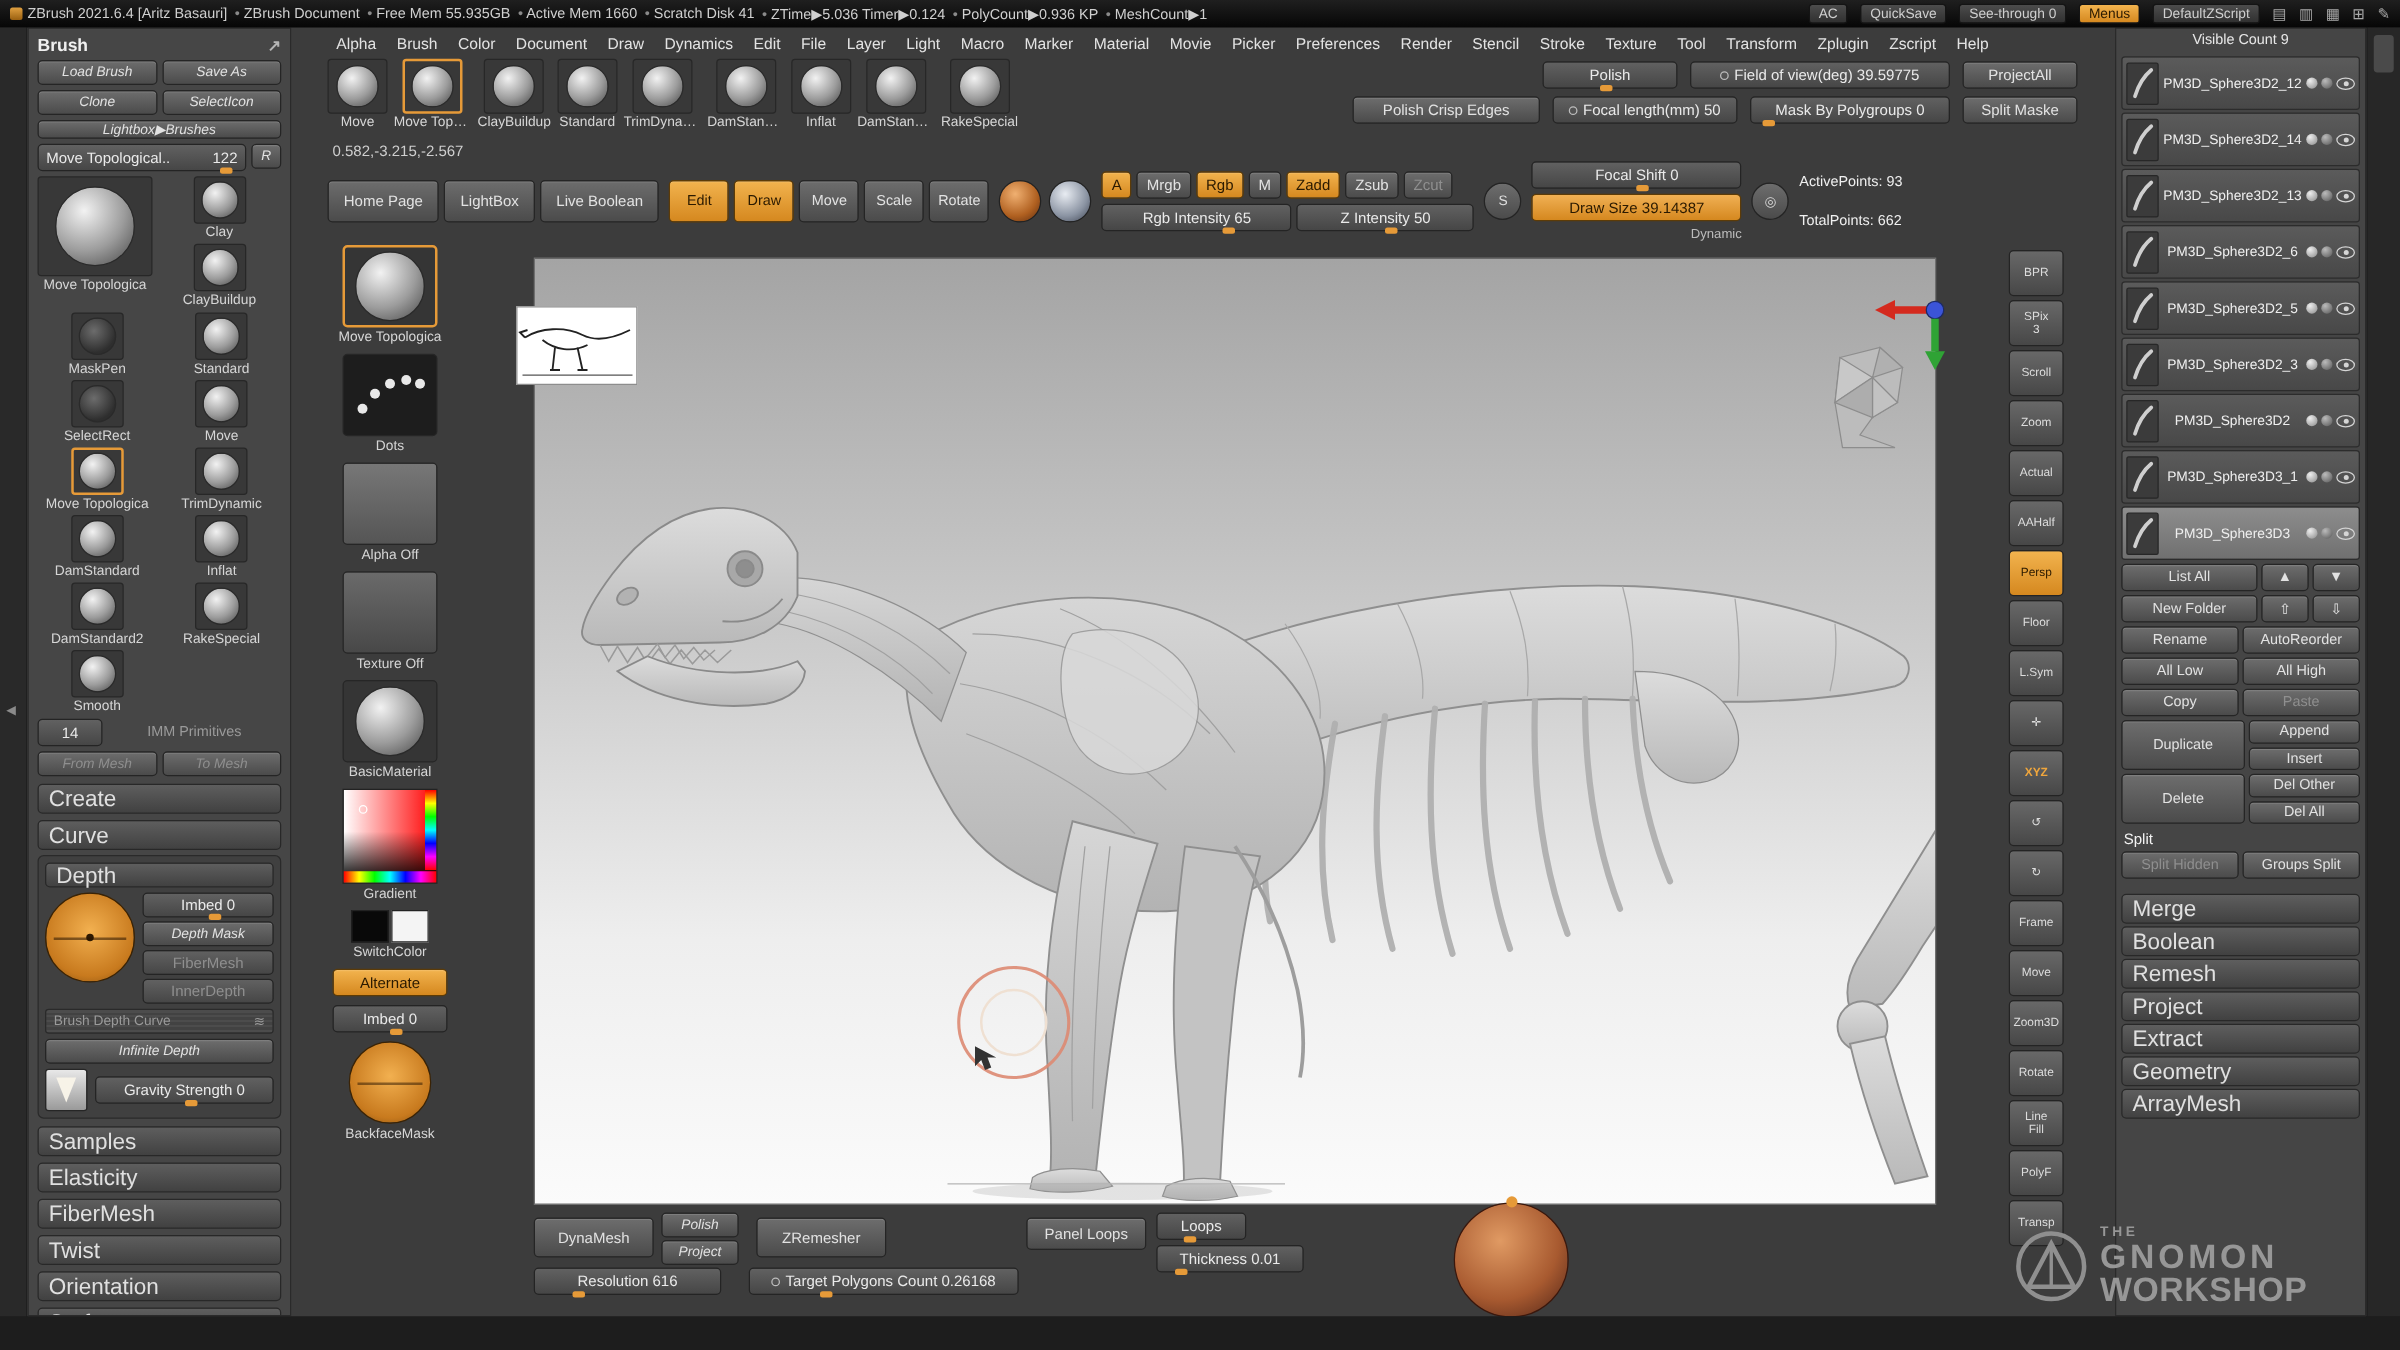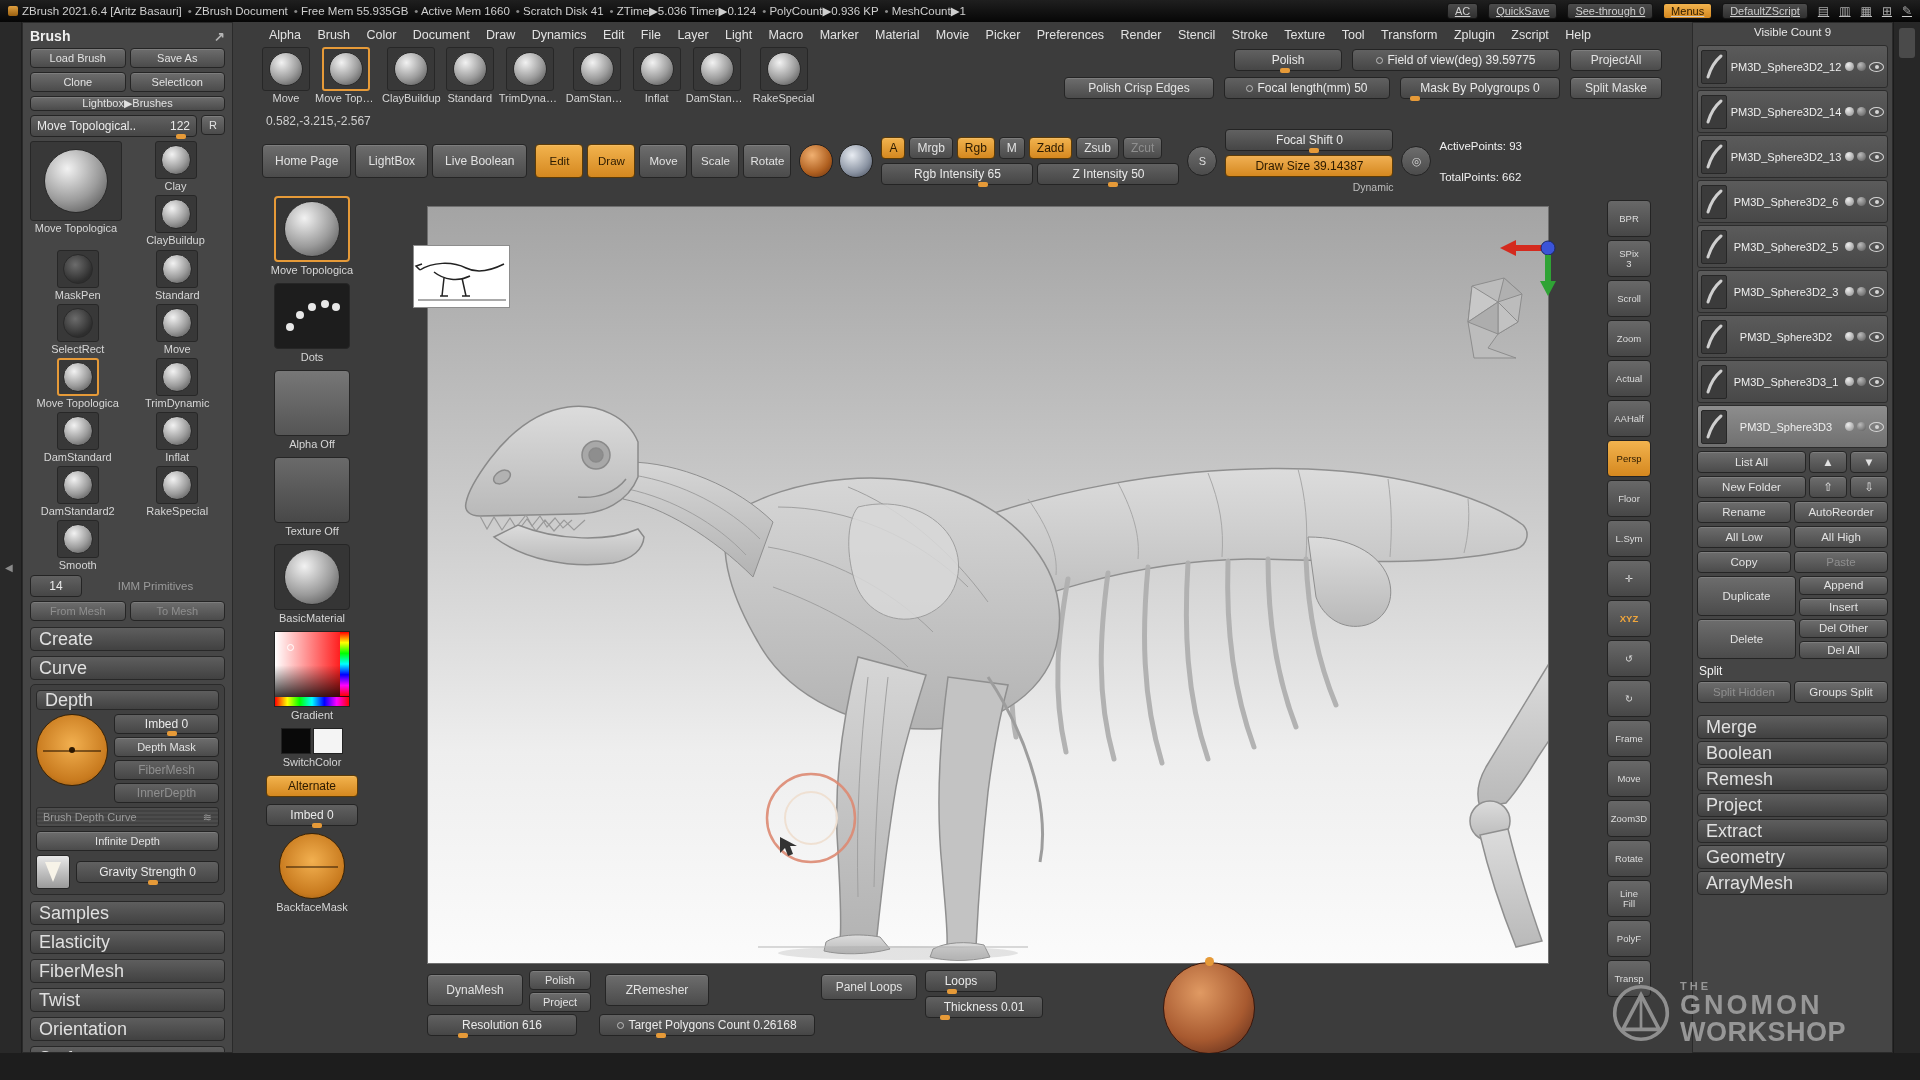--- a/index.html
+++ b/index.html
@@ -5,41 +5,41 @@
   * { margin:0; padding:0; box-sizing:border-box; }
   html,body { width:1920px; height:1080px; }
   body { position:relative; background:#3c3c3c; font-family:"Liberation Sans", sans-serif; color:#d8d8d8; overflow:hidden; font-size:12px; }
 
   
   .btn { background:linear-gradient(#6d6d6d,#4b4b4b); border:1px solid #252525; border-radius:4px;
          color:#e2e2e2; font-size:12px; display:inline-flex; align-items:center; justify-content:center;
          padding:0 7px; height:22px; white-space:nowrap; box-shadow:inset 0 1px 0 rgba(255,255,255,.12); cursor:default; }
   .btn.accent { background:linear-gradient(#f2b34e,#d5881f); color:#2b1a00; border-color:#5c3b07; }
   .btn.dim { color:#8f8f8f; }
-  .btn.sm { height:20px; font-size:11px; padding:0 5px; }
+  .btn.sm { height:20px; font-size:11px; padding:0 5px;font-style:italic; }
   .btn.tall { height:40px; }
   .zslider { position:relative; background:linear-gradient(#616161,#464646); border:1px solid #242424; border-radius:4px;
              color:#eaeaea; font-size:12px; display:flex; align-items:center; justify-content:center; height:22px; padding:0 6px; white-space:nowrap; }
   .zslider::after { content:""; position:absolute; left:var(--p,50%); bottom:-3px; width:10px; height:5px; background:#e69a38; border-radius:2px; }
   .zslider.noNotch::after { display:none; }
   .zslider.fullorange { background:linear-gradient(#f0b054,#d5881f); color:#2b1a00; border-color:#5c3b07; }
   .zslider.dim { color:#8f8f8f; }
   .sec { height:24px; background:linear-gradient(#5e5e5e,#414141); border:1px solid #282828; border-radius:4px;
          display:flex; align-items:center; padding:0 8px; font-size:18px; color:#e0e0e0; }
   .sphere { border-radius:50%; background:radial-gradient(circle at 36% 30%, #f2f2f2, #9c9c9c 55%, #4f4f4f 95%); border:1px solid #2a2a2a; }
   .tilebox { background:#353535; border:1px solid #262626; border-radius:4px; display:flex; align-items:center; justify-content:center; }
   .cap { font-size:11px; color:#d6d6d6; text-align:center; overflow:hidden; white-space:nowrap; text-overflow:ellipsis; width:100%; }
   .odot { width:7px; height:7px; border:1px solid #bdbdbd; border-radius:50%; display:inline-block; margin-right:4px; flex:none; }
 
   
   .titlebar { position:absolute; left:0; top:0; width:1920px; height:22px; background:linear-gradient(#1f1f1f,#060606);
               display:flex; align-items:center; padding:8px 8px; font-size:11.5px; color:#cfcfcf; z-index:60; }
   .tb-left { display:flex; align-items:center; gap:6px; }
   .tb-item + .tb-item::before { content:"• "; color:#8a8a8a; }
-  .tb-right { margin-left:auto; display:flex; align-items:center; gap:10px;text-decoration:underline; }
+  .tb-right { margin-left:auto; display:flex; align-items:center; gap:10px; }
   .tb-btn { padding:1px 7px; border-radius:3px; background:linear-gradient(#4c4c4c,#303030); border:1px solid #141414; font-size:11px; }
   .tb-btn.accent { background:linear-gradient(#f2b34e,#d5881f); color:#2b1a00; }
   .tb-ico { color:#a9a9a9; font-size:12px; }
   .appdot { width:10px; height:10px; border-radius:2px; background:linear-gradient(#e0a040,#9a6010); margin-right:4px; flex:none; }
 
   .left-edge { position:absolute; left:0; top:22px; width:22px; bottom:0; background:#292929; border-right:1px solid #1d1d1d; }
   .left-edge .carat { position:absolute; top:540px; left:5px; color:#8a8a8a; font-size:10px; }
   .bottom-edge { position:absolute; left:0; right:0; bottom:0; height:27px; background:#1d1d1d; z-index:55; }
   .scroll-strip { position:absolute; left:1893px; right:0; top:22px; bottom:0; background:#272727; border-left:1px solid #1b1b1b; }
   .scroll-strip .handle { position:absolute; top:6px; left:5px; width:16px; height:30px; background:#4a4a4a; border-radius:3px; }
@@ -497,21 +497,21 @@
     <div class="s1row">
       <span class="zslider" style="--p:42%;width:108px">Polish</span>
       <span class="zslider noNotch" style="width:208px">
           <span class="odot"></span>
           <span>Field of view(deg) 39.59775</span>
         </span>
       <span class="btn" style="width:92px">ProjectAll</span>
     </div>
     <div class="s1row">
       <span class="btn" style="width:150px">Polish Crisp Edges</span>
-      <span class="zslider noNotch" style="width:166px">
+      <span class="zslider noNotch" style="width:148px">
           <span class="odot"></span>
           <span>Focal length(mm) 50</span>
         </span>
       <span class="zslider" style="--p:6%;width:160px">Mask By Polygroups 0</span>
       <span class="btn" style="width:92px">Split Maske</span>
     </div>
   </div>
 </div>
 <div class="coords">0.582,-3.215,-2.567</div>
 

